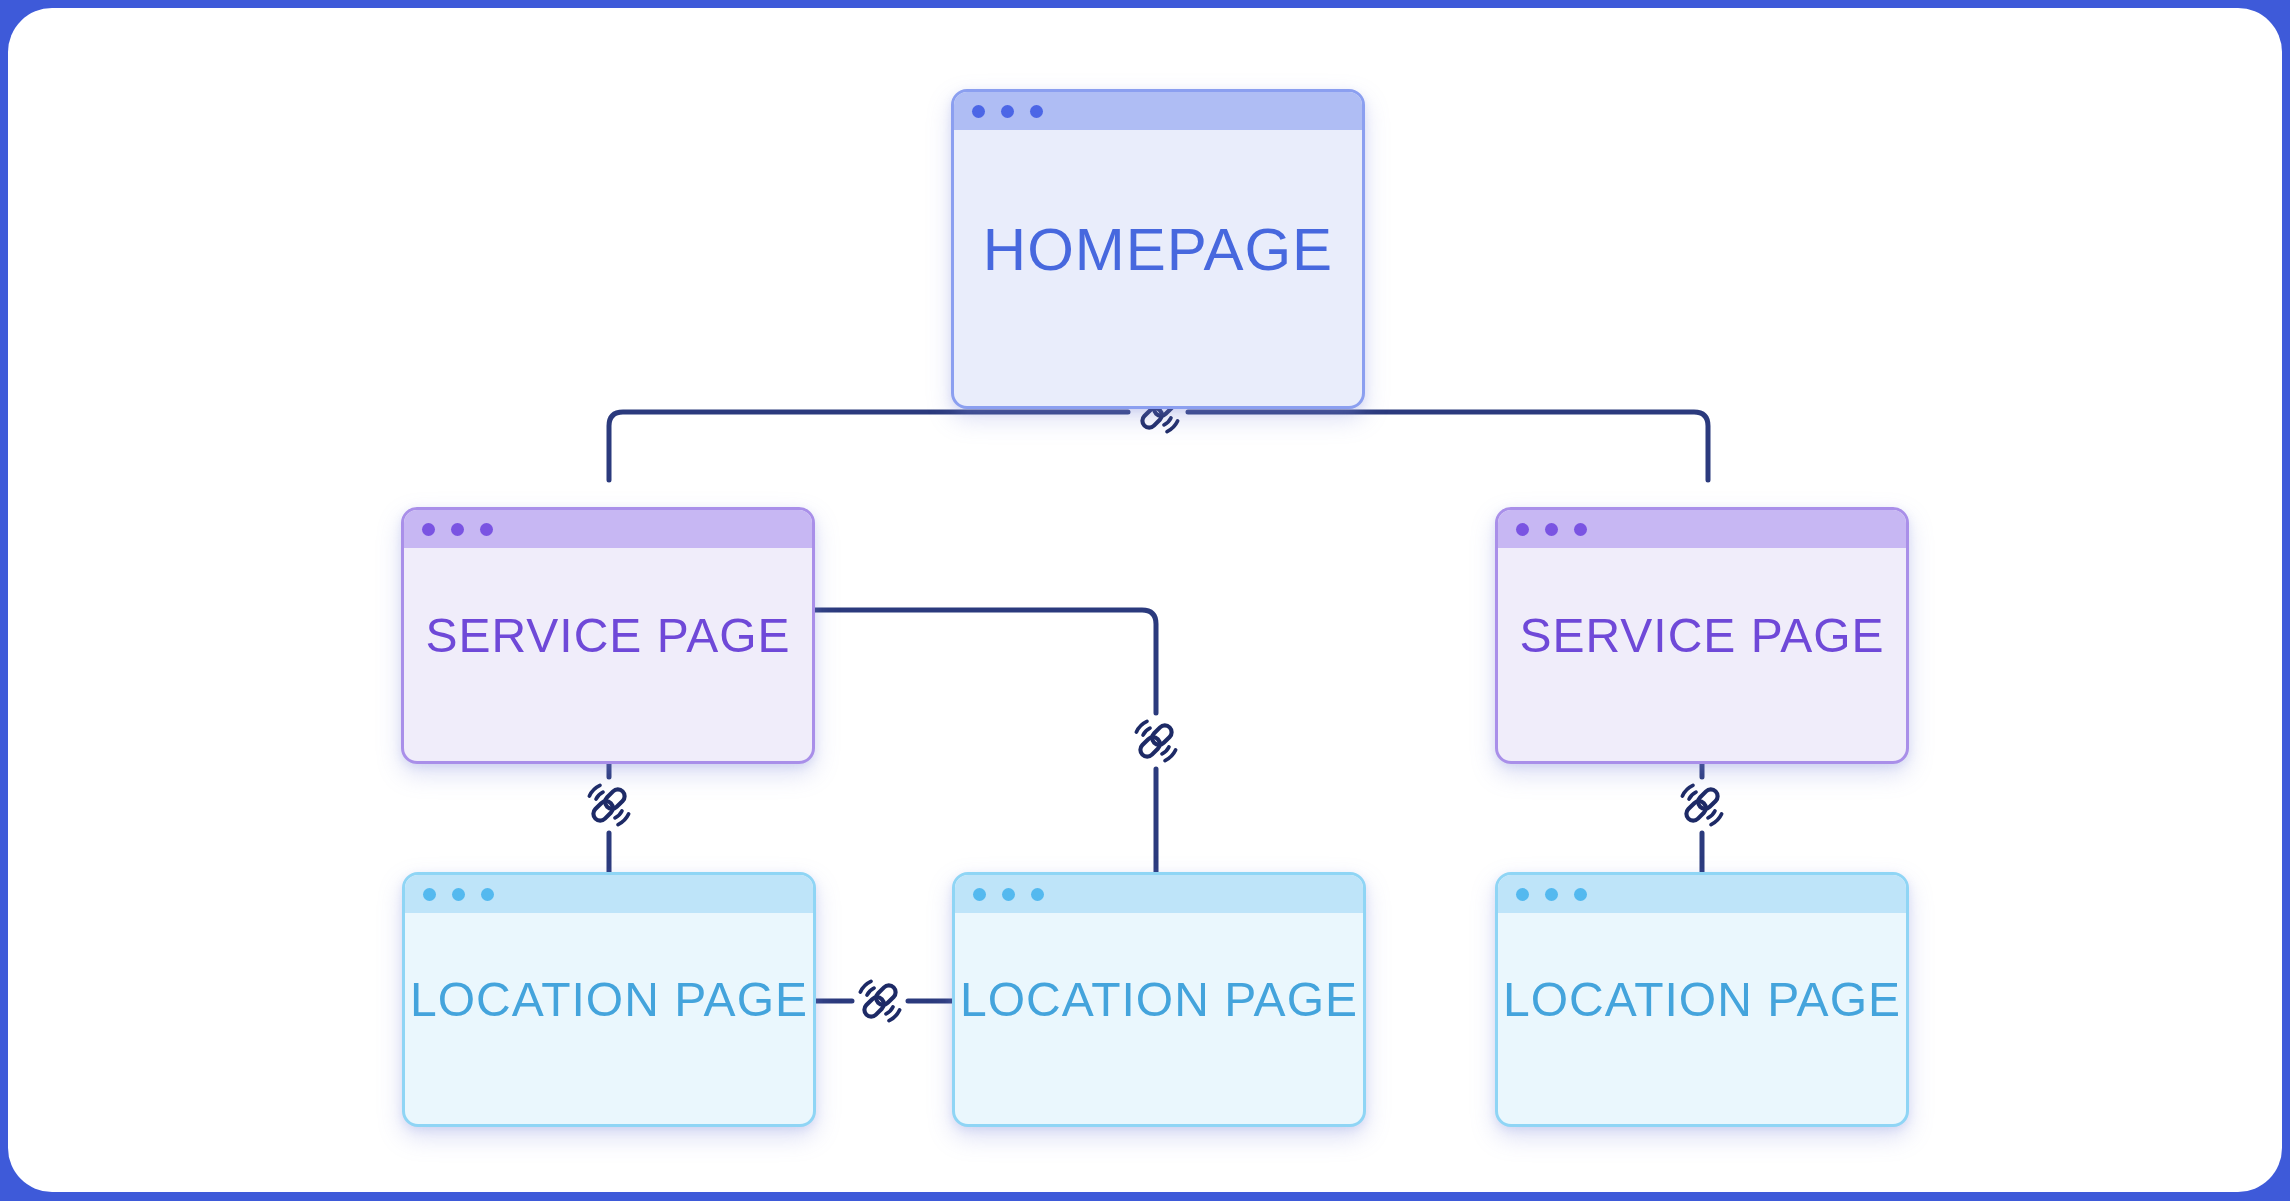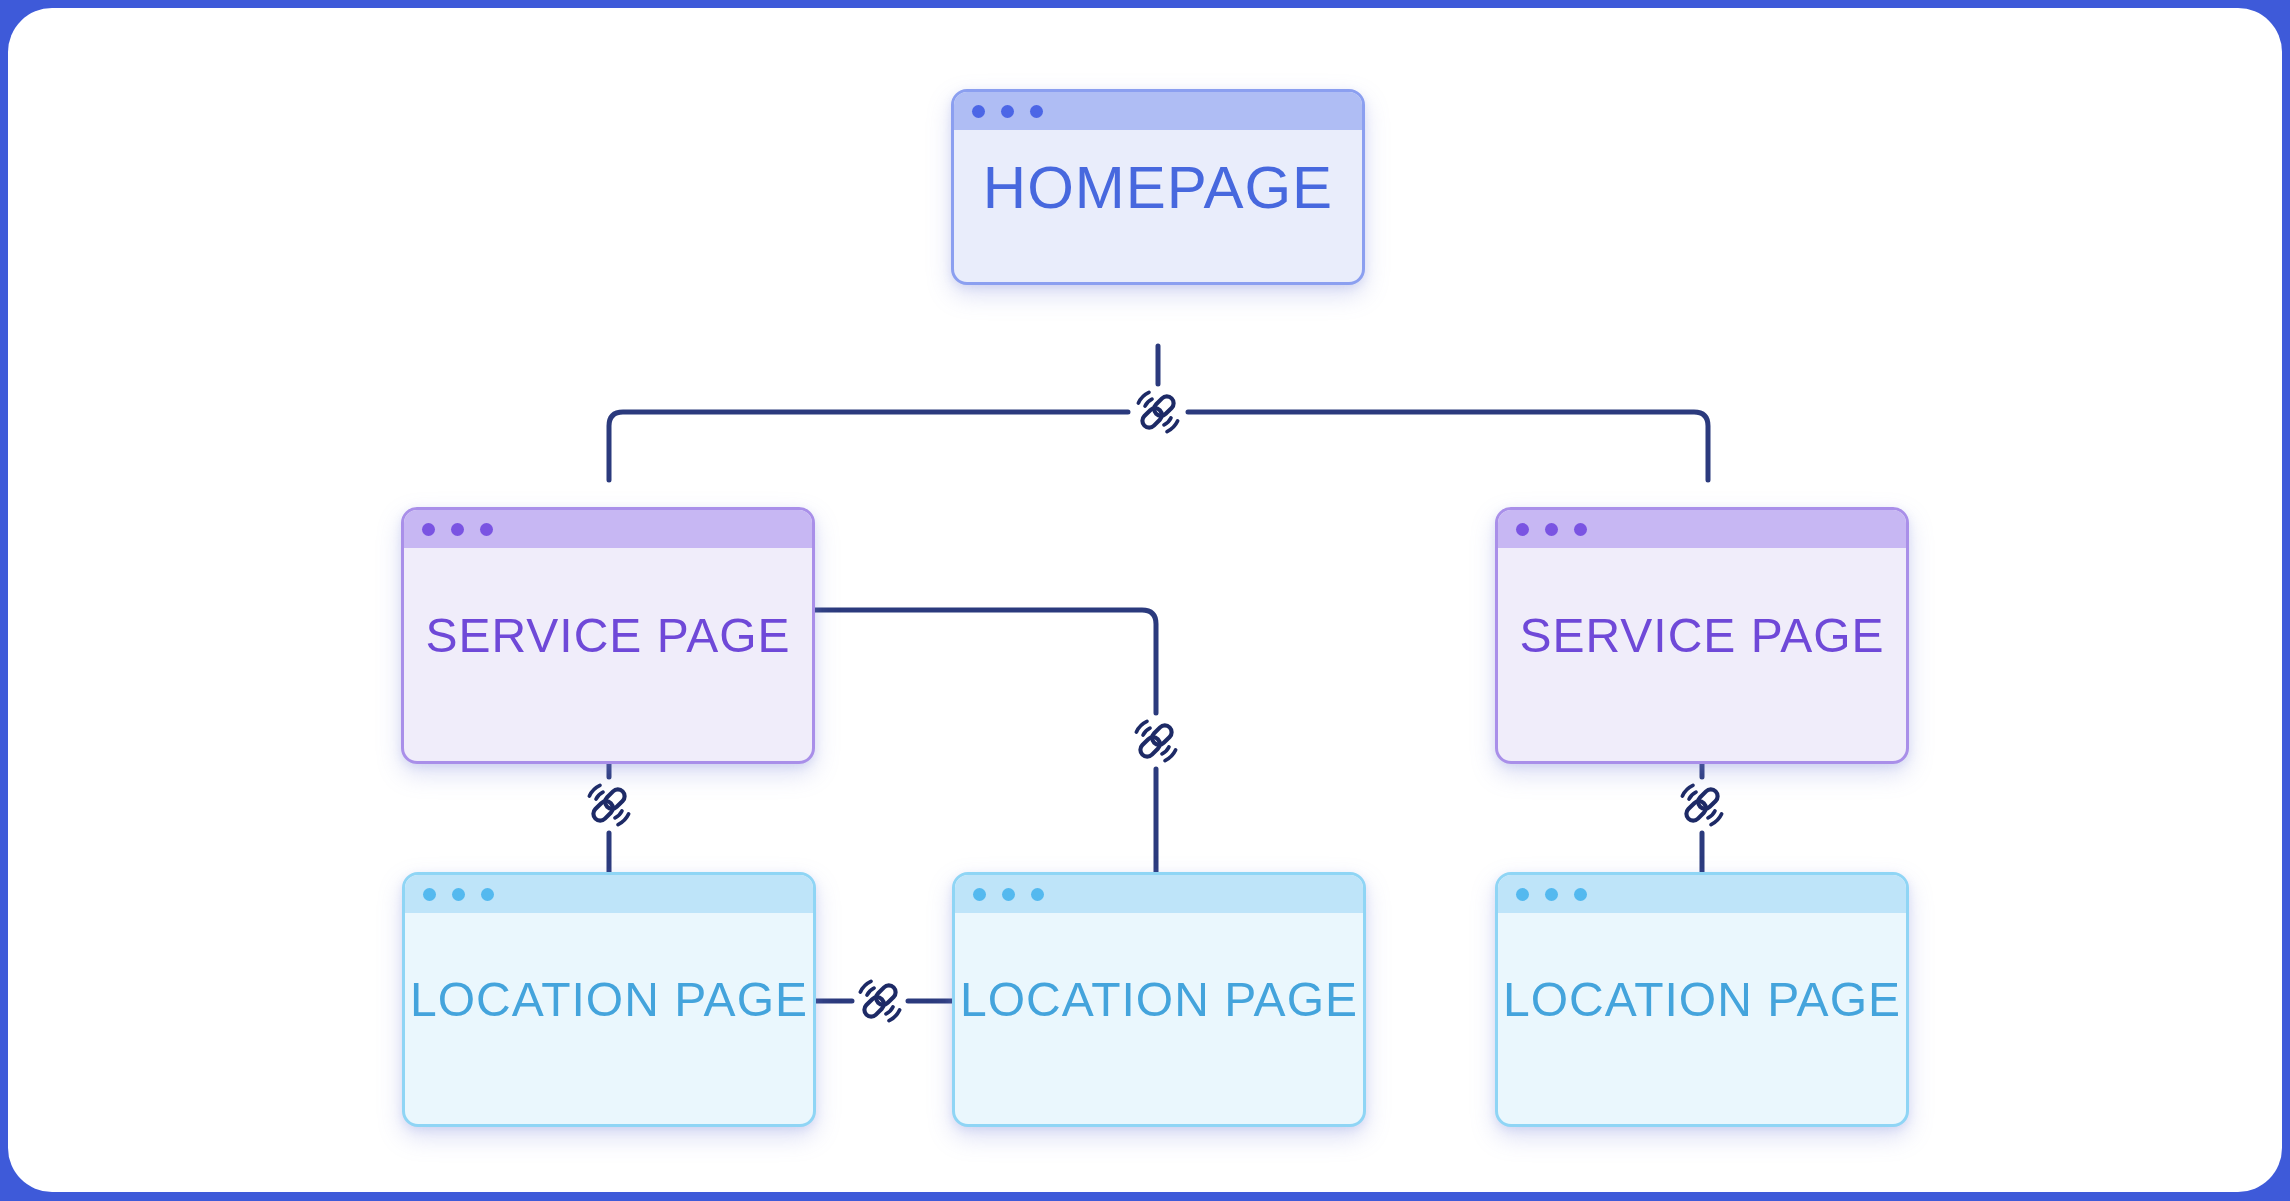--- a/index.html
+++ b/index.html
@@ -123,21 +123,21 @@
 
       <path class="wire" d="M806 993 H844 M900 993 H946"></path>
 
       <use href="#link-icon" x="1125" y="379" width="50" height="50" class="link-glyph"></use>
       <use href="#link-icon" x="1123" y="708" width="50" height="50" class="link-glyph"></use>
       <use href="#link-icon" x="576" y="772" width="50" height="50" class="link-glyph"></use>
       <use href="#link-icon" x="1669" y="772" width="50" height="50" class="link-glyph"></use>
       <use href="#link-icon" x="847" y="968" width="50" height="50" class="link-glyph"></use>
     </svg>
 
-    <div class="window theme-blue" style="left:943px; top:81px; width:414px; height:196px;">
+    <div class="window theme-blue" style="left:943px; top:81px; width:414px; height:320px;">
       <div class="window-header">
         <span class="dot"></span>
         <span class="dot"></span>
         <span class="dot"></span>
       </div>
       <div class="window-label large">HOMEPAGE</div>
     </div>
 
     <div class="window theme-purple" style="left:393px; top:472px; width:414px; height:257px;">
       <div class="window-header">

